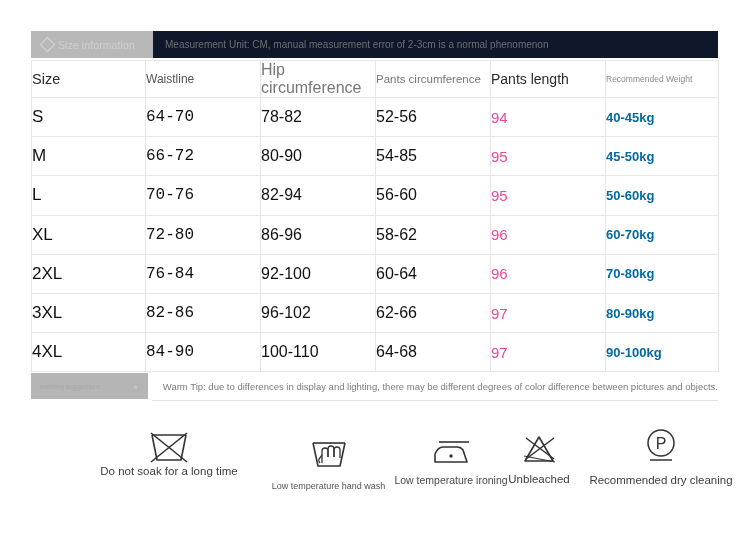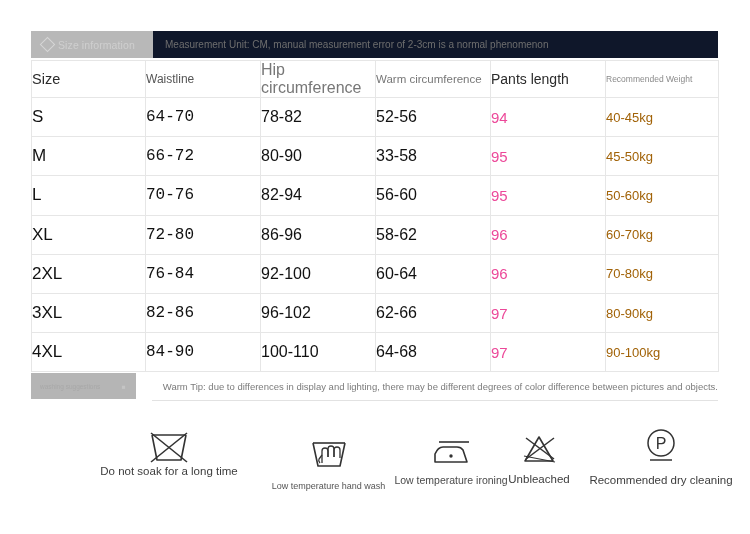--- a/index.html
+++ b/index.html
@@ -97,21 +97,21 @@
   .h-thigh  { font-size: 11.5px; color: #777777; }
   .h-pants  { font-size: 14px; color: #2b2b2b; }
   .h-weight { font-size: 8.5px;  color: #8a8a8a; }
 
   
   .c-size   { font-size: 17px; color: #111111; }
   .c-waist  { font-size: 16px; color: #111111; font-family: Liberation Mono, monospace; }
   .c-hip    { font-size: 16px; color: #111111; }
   .c-thigh  { font-size: 16px; color: #111111; }
   .c-pants  { font-size: 15px; color: #ec4899; }
-  .c-weight { font-size: 13px; color: #a16207; }
+  .c-weight { font-size: 13px; color: #0369a1; font-weight: bold; }
 
   
   .wash-banner {
     position: absolute;
     left: 31px;
     top: 373px;
     width: 687px;
     height: 26px;
     display: flex;
     align-items: stretch;
@@ -131,21 +131,21 @@
   }
   .wash-tab-mark {
     font-size: 6.5px;
     color: #c4c4c4;
   }
   .wash-note {
     flex: 1;
     background: #ffffff;
     display: flex;
     align-items: center;
-    padding-left: 27px;
+    padding-left: 15px;
     font-size: 9.5px;
     color: #7b7b7b;
     white-space: nowrap;
   }
   .wash-underline {
     position: absolute;
     left: 152px;
     top: 400px;
     width: 566px;
     height: 1px;
@@ -210,39 +210,39 @@
       <col class="col-hip">
     <col class="col-thigh">
       <col class="col-pants">
       <col class="col-weight">
   </colgroup>
   <thead>
     <tr>
       <th class="h-size">Size</th>
       <th class="h-waist">Waistline</th>
       <th class="h-hip">Hip circumference</th>
-      <th class="h-thigh">Warm circumference</th>
+      <th class="h-thigh">Pants circumference</th>
       <th class="h-pants">Pants length</th>
       <th class="h-weight">Recommended Weight</th>
     </tr>
   </thead>
   <tbody>
     <tr>
       <td class="c-size">S</td>
       <td class="c-waist">64-70</td>
       <td class="c-hip">78-82</td>
       <td class="c-thigh">52-56</td>
       <td class="c-pants">94</td>
       <td class="c-weight">40-45kg</td>
     </tr>
     <tr>
       <td class="c-size">M</td>
       <td class="c-waist">66-72</td>
       <td class="c-hip">80-90</td>
-      <td class="c-thigh">33-58</td>
+      <td class="c-thigh">54-85</td>
       <td class="c-pants">95</td>
       <td class="c-weight">45-50kg</td>
     </tr>
     <tr>
       <td class="c-size">L</td>
       <td class="c-waist">70-76</td>
       <td class="c-hip">82-94</td>
       <td class="c-thigh">56-60</td>
       <td class="c-pants">95</td>
       <td class="c-weight">50-60kg</td>

